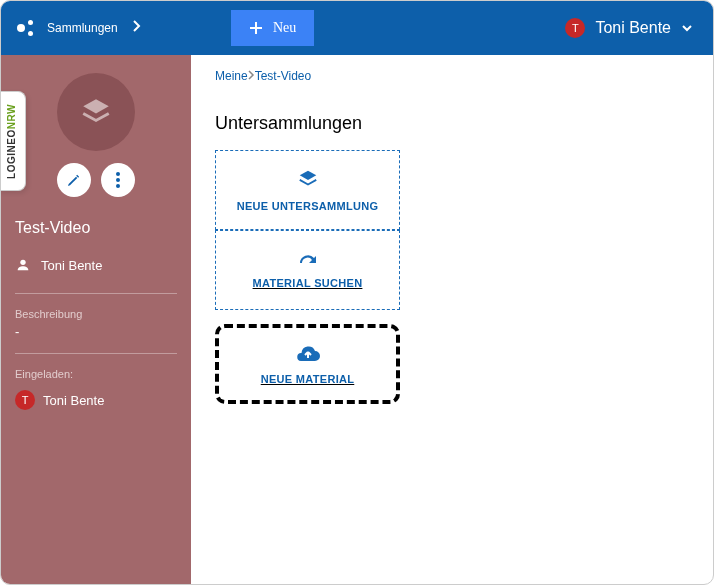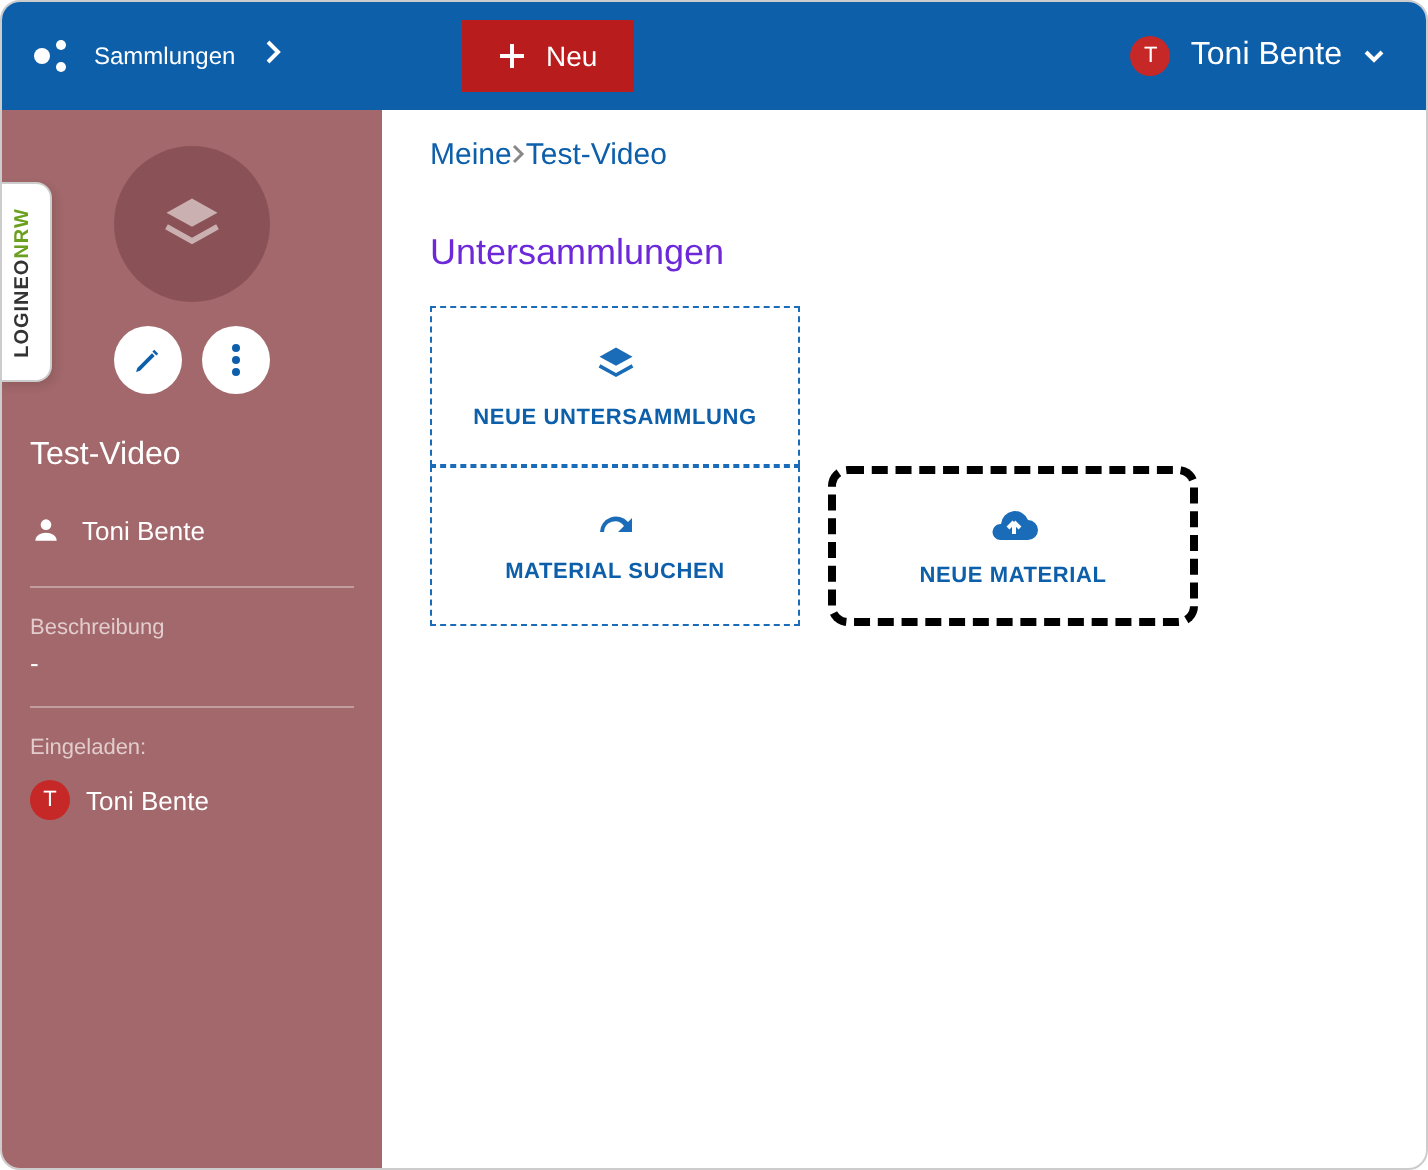--- a/index.html
+++ b/index.html
@@ -37,28 +37,29 @@
     border-radius: 50%;
     background: #fff;
   }
   .dots-logo span:nth-child(1){width:8px;height:8px;left:0;top:6px;}
   .dots-logo span:nth-child(2){width:5px;height:5px;left:11px;top:2px;}
   .dots-logo span:nth-child(3){width:5px;height:5px;left:11px;top:13px;}
   .topbar-title { font-size: 12px; font-weight: 500; }
   .chevron-right { margin-left: 4px; }
   .neu-btn {
     margin-left: 40px;
-    background: #b91c1c;
+    background: #3b82f6;
     color: #fff;
     display: flex;
     align-items: center;
     gap: 10px;
     padding: 10px 18px;
     font-size: 14px;
     cursor: pointer;
+    font-family: Liberation Serif, serif;
   }
   .topbar-right {
     margin-left: auto;
     display: flex;
     align-items: center;
     gap: 10px;
     padding-right: 20px;
   }
   .avatar-circle {
     width: 20px; height: 20px;
@@ -138,30 +139,30 @@
     align-items: center;
     gap: 8px;
     padding: 6px 14px;
   }
   .content {
     flex: 1;
     padding: 14px 24px;
     overflow: auto;
   }
   .breadcrumb {
-    font-size: 15px;
+    font-size: 12px;
     color: #0d5faa;
     display: flex;
     gap: 0;
     align-items: center;
   }
   .breadcrumb .sep { color: #888; }
   .section-title {
     font-size: 18px;
-    color: #6d28d9;
+    color: #000000;
     margin: 30px 0 16px 0;
     font-weight: 400;
   }
   .section-head {
     display: flex;
     justify-content: space-between;
     align-items: center;
   }
   .tile-row { display: flex; gap: 14px; }
   .tile {
@@ -304,21 +305,21 @@
     <div class="tile-row">
       <div class="tile">
         <svg width="22" height="22" viewBox="0 0 24 24">
             <path d="M12 3l9 5-9 5-9-5 9-5z" fill="#1a6cb8"></path>
             <path d="M3 13l9 5 9-5" stroke="#1a6cb8" stroke-width="2" fill="none"></path>
           </svg>
         <span>NEUE UNTERSAMMLUNG</span>
       </div>
     </div>
 
-    <div class="tile-row" style="flex-direction:row;">
+    <div class="tile-row" style="flex-direction:column;text-decoration:underline;">
       <div class="tile">
         <svg width="24" height="16" viewBox="0 0 24 16">
             <path d="M4 12a8 8 0 0114-5l2-2v7h-7l3-3A5.5 5.5 0 006 12" fill="#1a6cb8"></path>
           </svg>
         <span>MATERIAL SUCHEN</span>
       </div>
       <div class="tile highlight">
         <svg width="26" height="20" viewBox="0 0 26 20">
             <path d="M20 18a5 5 0 000-10 7 7 0 00-13.5 2A4 4 0 006 18h14z" fill="#1a6cb8"></path>
             <path d="M13 15V9m0 0l-3 3m3-3l3 3" stroke="#fff" stroke-width="2" fill="none"></path>

